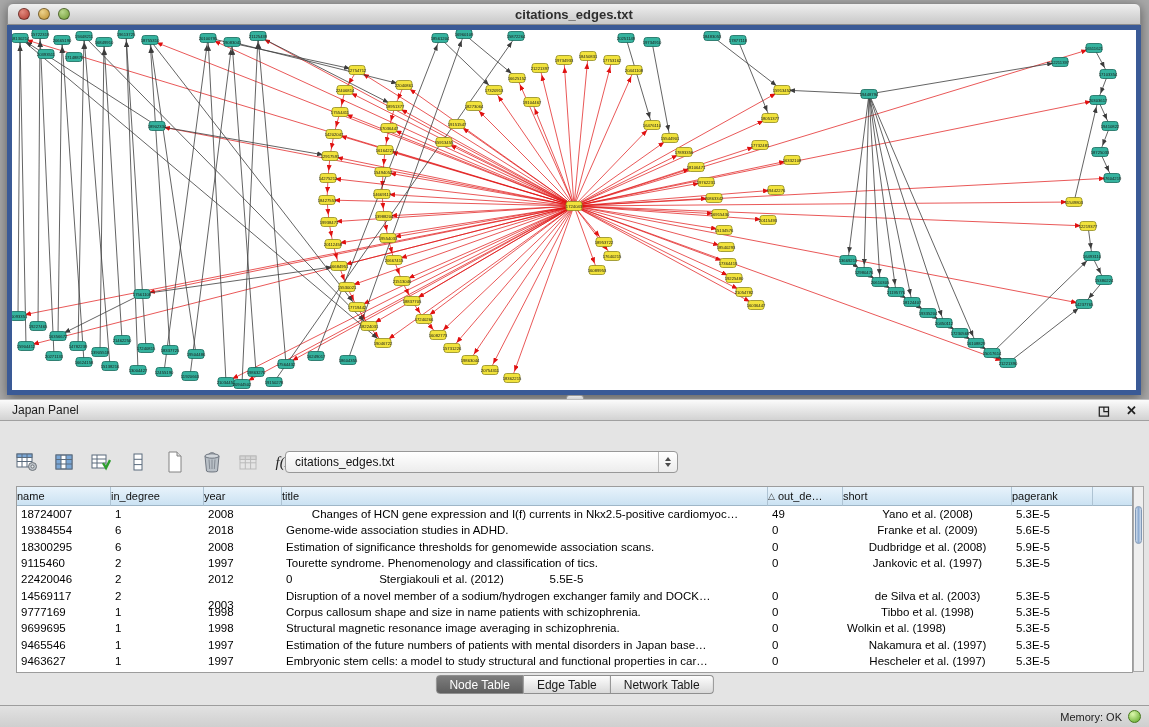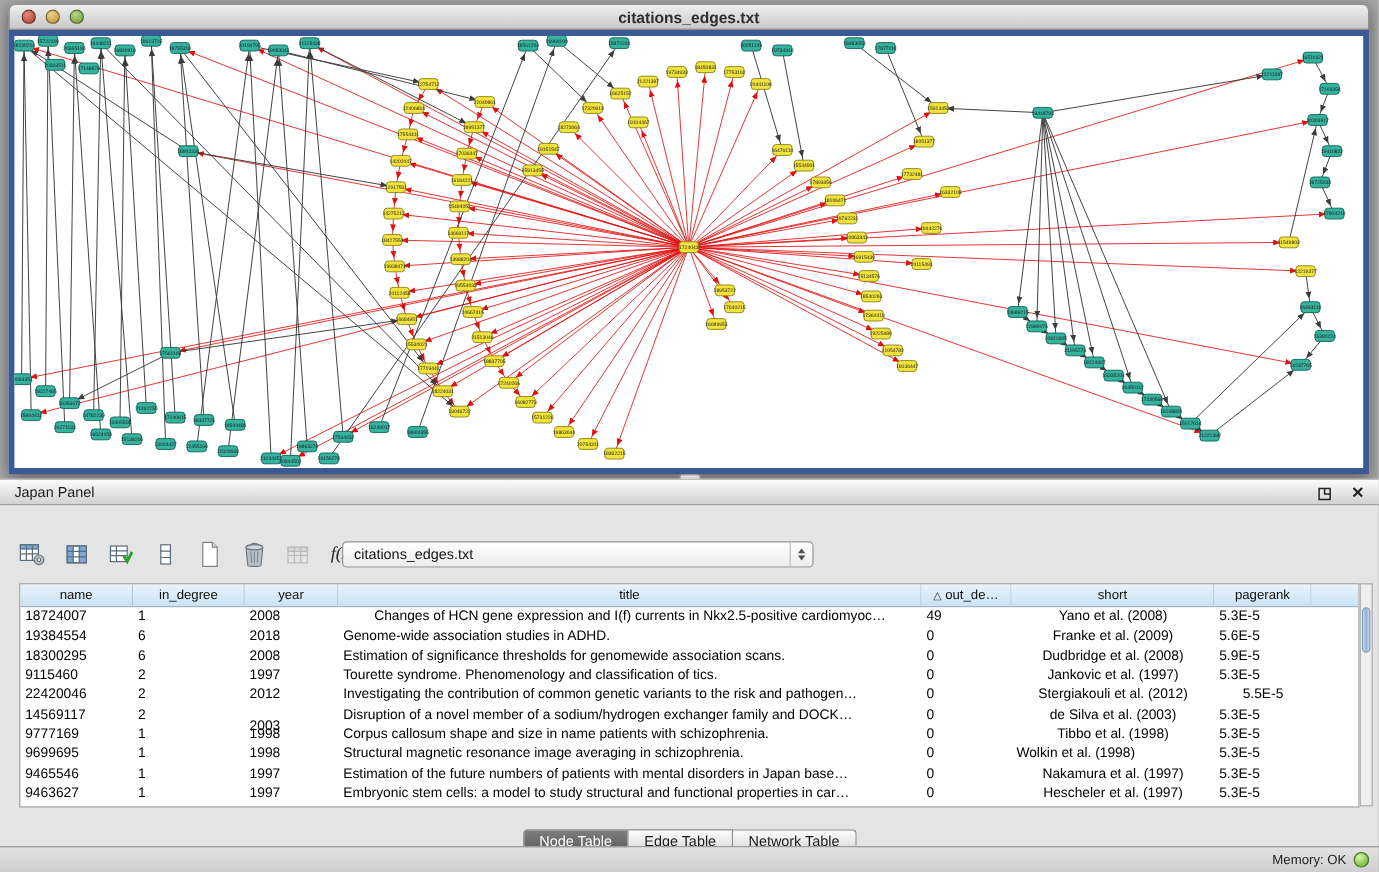--- a/index.html
+++ b/index.html
@@ -34,31 +34,31 @@
 
   .combo{position:absolute;left:285px;top:52px;width:393px;height:22px;background:linear-gradient(#ffffff,#ececec);border:1px solid #989898;border-radius:4px;display:flex;align-items:center;font-size:12px;color:#111;padding-left:9px}
   .combo-arrows{margin-left:auto;width:19px;height:100%;border-left:1px solid #bcbcbc;display:flex;flex-direction:column;align-items:center;justify-content:center;gap:2px}
   .combo-arrows i{display:block;width:0;height:0;border-left:3.5px solid transparent;border-right:3.5px solid transparent}
   .combo-arrows .up{border-bottom:4px solid #4c4c4c}
   .combo-arrows .down{border-top:4px solid #4c4c4c}
 
   
   .table-wrap{position:absolute;left:16px;top:87px;width:1117px;height:187px;background:#fff;border:1px solid #9c9c9c;overflow:hidden}
   .thead{display:flex;height:19px}
-  .th{display:flex;align-items:center;justify-content:center;gap:3px;height:19px;background:linear-gradient(#e8f3fb,#cbe2f2);border-right:1px solid #aec3d3;border-bottom:1px solid #9fb6c7;font-size:11px;color:#111;overflow:hidden;white-space:nowrap}
+  .th{display:flex;align-items:center;gap:3px;height:19px;background:linear-gradient(#e8f3fb,#cbe2f2);border-right:1px solid #aec3d3;border-bottom:1px solid #9fb6c7;font-size:11px;color:#111;overflow:hidden;white-space:nowrap}
   .th .sort{font-size:9px;color:#333}
   .tbody{overflow:hidden}
   .trow{display:flex;height:16.3px;align-items:center;font-size:11.5px;color:#000}
   .td{overflow:hidden;white-space:nowrap;padding:0 4px}
 
   .vscroll{position:absolute;left:1133px;top:87px;width:11px;height:186px;background:#efefef;border:1px solid #a8a8a8}
   .vthumb{position:absolute;left:1px;top:19px;width:7px;height:38px;border-radius:4px;background:linear-gradient(90deg,#cfdcec,#8fadd2,#cfdcec);border:1px solid #7f97b5}
 
   
-  .tab-bar{position:absolute;top:292px;left:50%;transform:translateX(-50%);display:flex}
+  .tab-bar{position:absolute;top:276px;left:50%;transform:translateX(-50%);display:flex}
   .tab{height:19px;display:flex;align-items:center;padding:0 13px;font-size:12px;color:#1a1a1a;background:linear-gradient(#fdfdfd,#d9d9d9);border:1px solid #8f8f8f;border-left:none}
   .tab:first-child{border-left:1px solid #8f8f8f;border-radius:4px 0 0 4px}
   .tab:last-child{border-radius:0 4px 4px 0}
   .tab.active{background:linear-gradient(#7d7d7d,#5e5e5e);color:#fff}
 
   
   .statusbar{position:absolute;left:0;bottom:0;width:1149px;height:22px;background:linear-gradient(#e2e2e2,#cfcfcf);border-top:1px solid #9d9d9d;display:flex;align-items:center;justify-content:flex-end;gap:6px;padding-right:8px;font-size:11px;color:#222}
   .memdot{width:13px;height:13px;border-radius:50%;background:radial-gradient(circle at 35% 28%,#dcf8ad,#5aa422);border:1px solid #47791d}
 </style>
 </head>
@@ -943,21 +943,20 @@
           <div class="td" style="width: 78px; text-align: left;">1997</div>
           <div class="td" style="width: 486px; text-align: left;">Tourette syndrome. Phenomenology and classification of tics.</div>
           <div class="td" style="width: 75px; text-align: left;">0</div>
           <div class="td" style="width: 169px; text-align: center;">Jankovic et al. (1997)</div>
           <div class="td" style="width: 81px; text-align: left;">5.3E-5</div>
         </div>
         <div class="trow">
           <div class="td" style="width: 94px; text-align: left;">22420046</div>
           <div class="td" style="width: 93px; text-align: left;">2</div>
           <div class="td" style="width: 78px; text-align: left;">2012</div>
-          <div class="td" style="width: 486px; text-align: left;">Investigating the contribution of common genetic variants to the risk and pathogen…</div>
           <div class="td" style="width: 75px; text-align: left;">0</div>
           <div class="td" style="width: 169px; text-align: center;">Stergiakouli et al. (2012)</div>
           <div class="td" style="width: 81px; text-align: center;">5.5E-5</div>
         </div>
         <div class="trow">
           <div class="td" style="width: 94px; text-align: left;">14569117</div>
           <div class="td" style="width: 93px; text-align: left;">2</div>
           <div class="td" style="width: 78px; text-align: left; margin-top: 18px;">2003</div>
           <div class="td" style="width: 486px; text-align: left;">Disruption of a novel member of a sodium/hydrogen exchanger family and DOCK…</div>
           <div class="td" style="width: 75px; text-align: left;">0</div>

